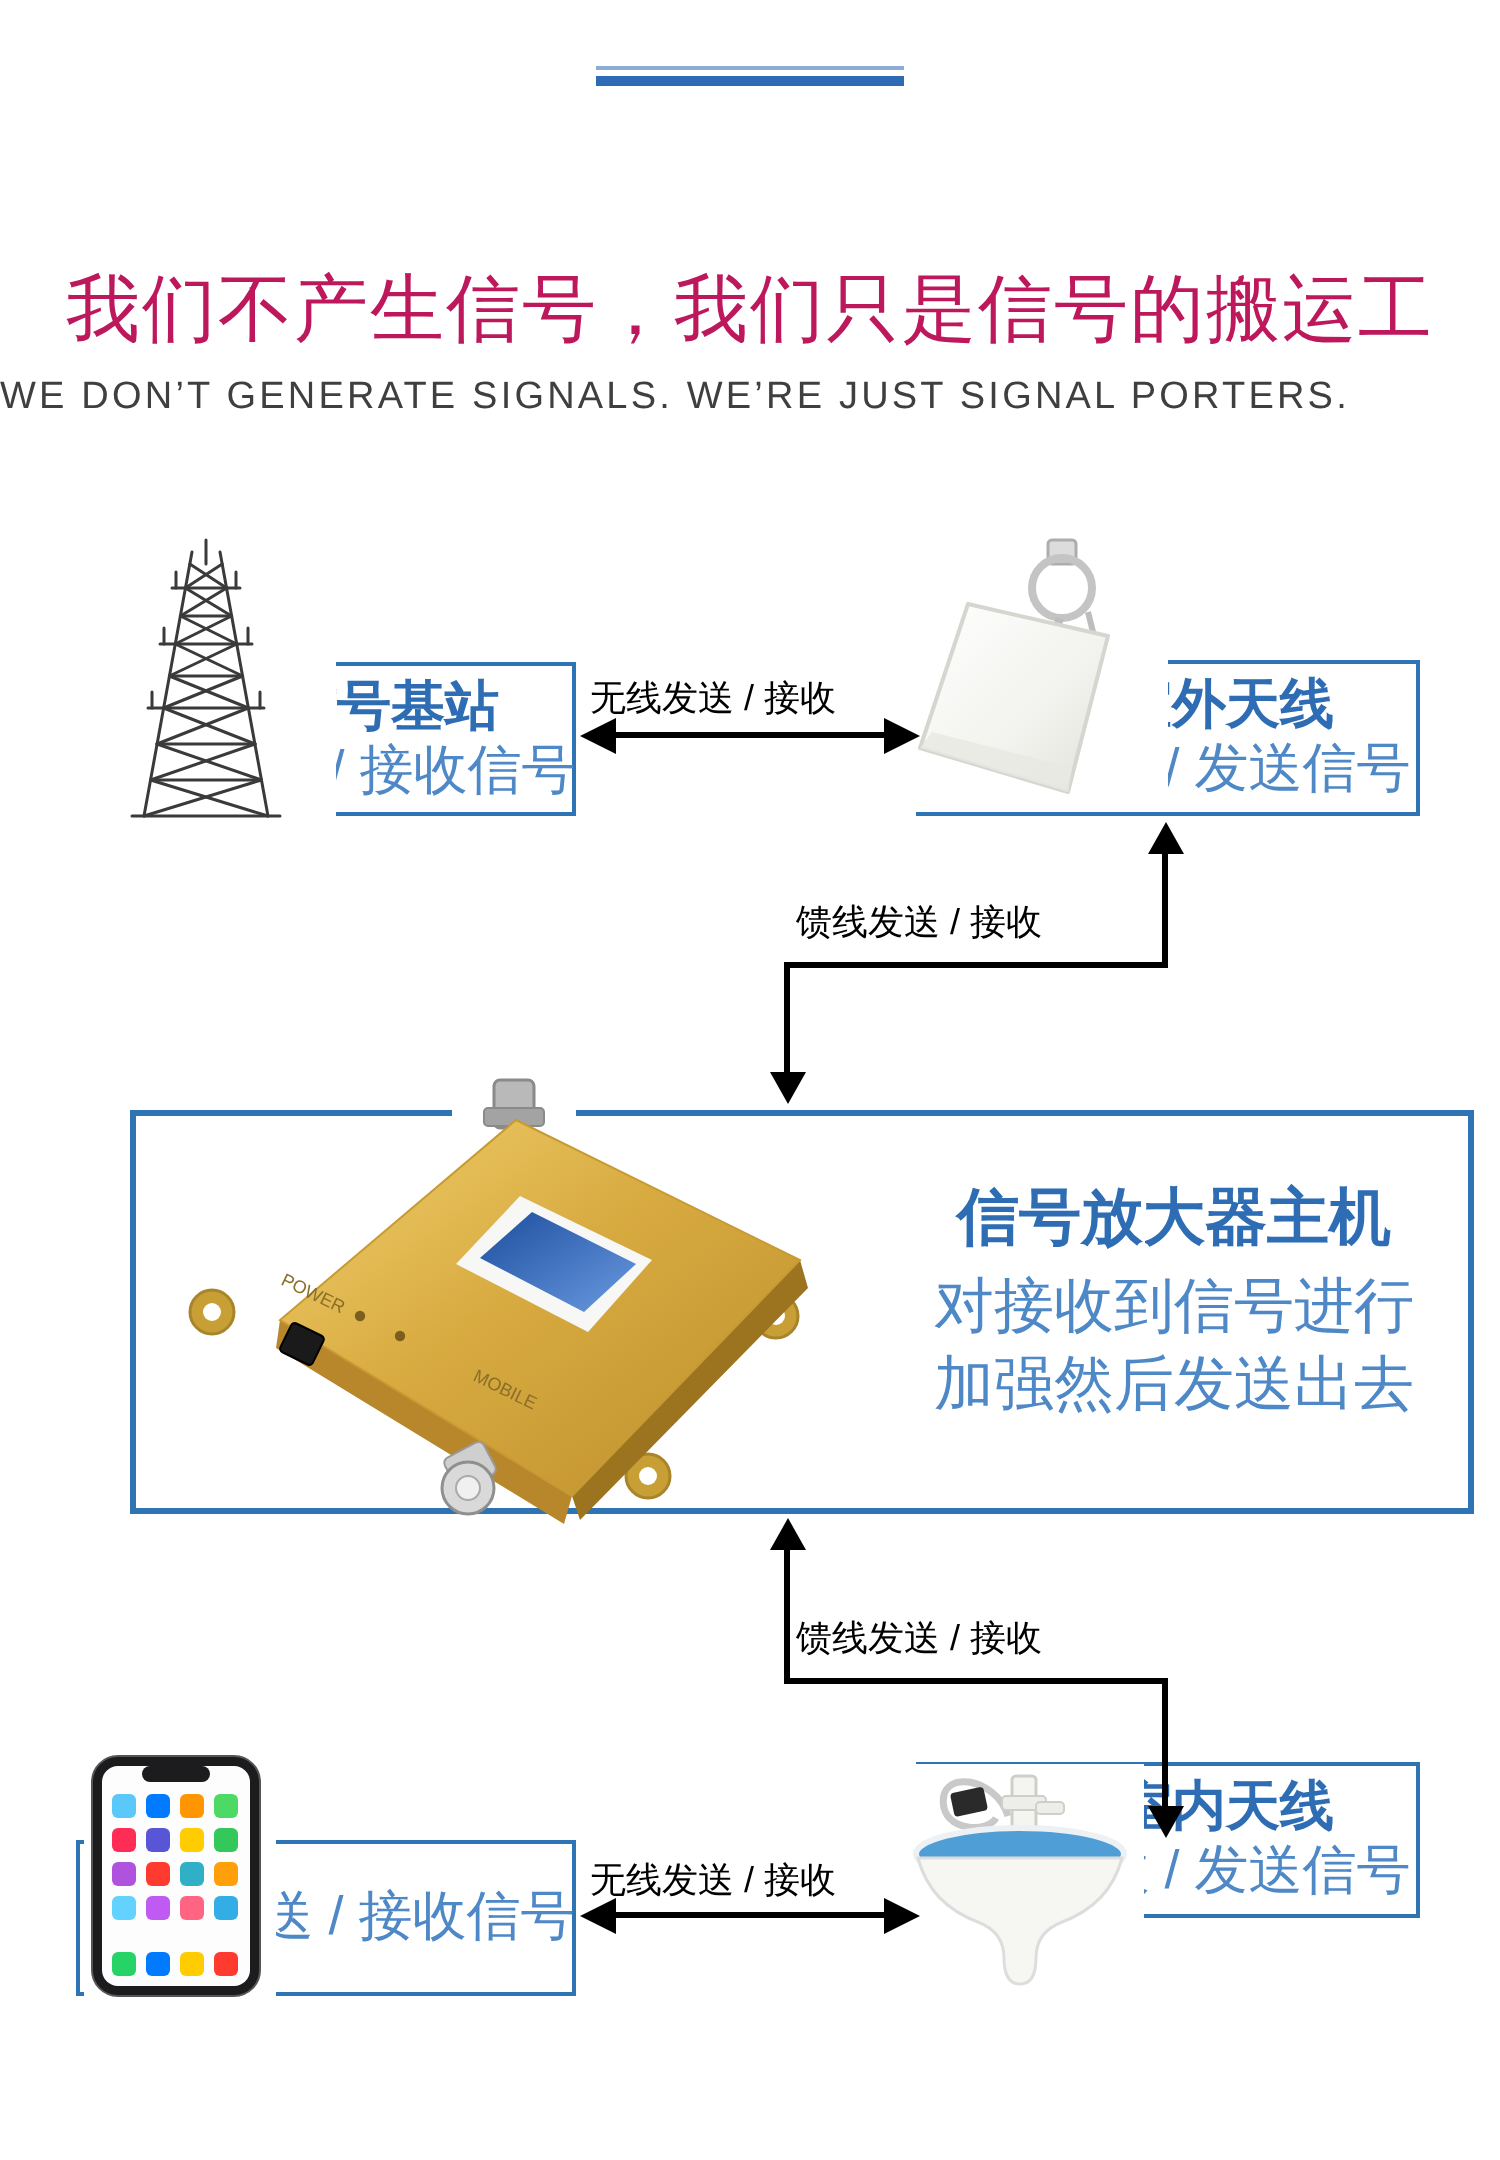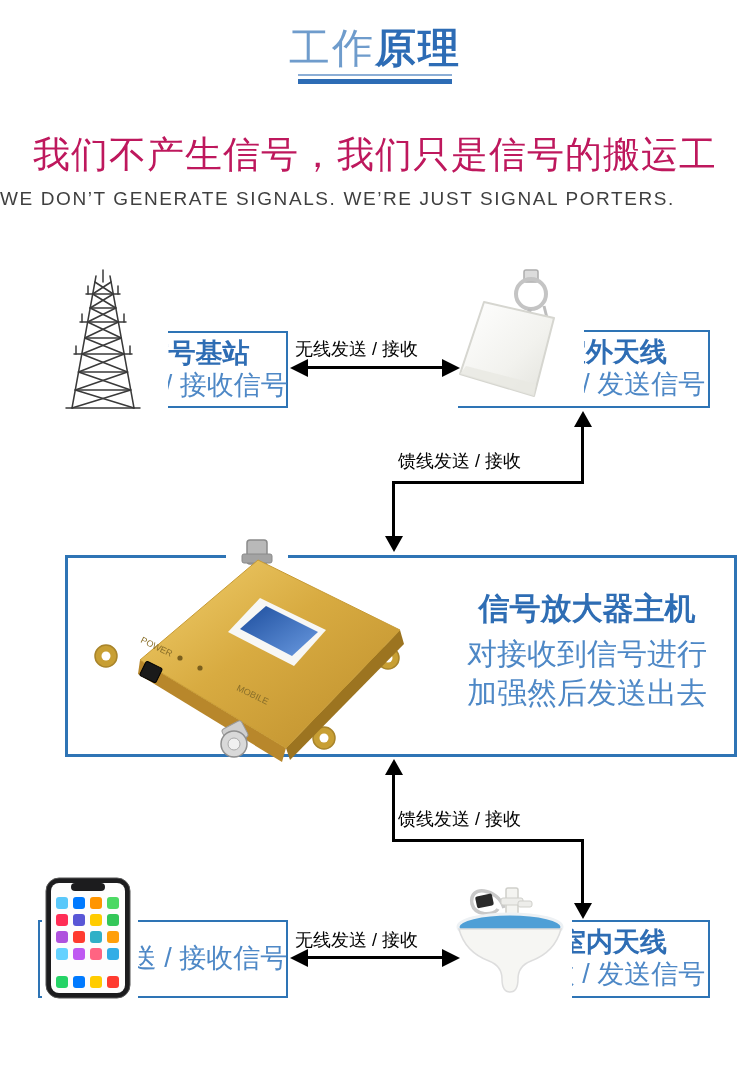--- a/index.html
+++ b/index.html
@@ -21,21 +21,21 @@
               font-size:19px;color:#3f3f3f;letter-spacing:1.6px;}
 
   
   .node{position:absolute;border:2px solid #2e74b5;box-sizing:border-box;
         display:flex;flex-direction:column;justify-content:center;align-items:center;z-index:1;}
   .node .t{font-size:27px;font-weight:700;color:#2e6db4;line-height:1.18;white-space:nowrap;}
   .node .s{font-size:27px;font-weight:400;color:#4e88c6;line-height:1.18;white-space:nowrap;}
   #box-base   {left:39px;top:331px;width:249px;height:77px;padding-left:64px;}
   #box-outdoor{left:458px;top:330px;width:252px;height:78px;padding-left:58px;}
   #box-mobile {left:38px;top:920px;width:250px;height:78px;padding-left:64px;}
-  #box-indoor {left:458px;top:920px;width:252px;height:78px;padding-left:58px;align-items:center;}
+  #box-indoor {left:458px;top:881px;width:252px;height:78px;padding-left:58px;align-items:center;}
 
   #box-main{position:absolute;left:65px;top:555px;width:672px;height:202px;
             border:3px solid #2e74b5;box-sizing:border-box;z-index:1;}
   .main-text{position:absolute;right:14px;top:32px;width:266px;text-align:center;}
   .main-text .mt{font-size:31px;font-weight:700;color:#2e6db4;line-height:1.2;margin-bottom:8px;white-space:nowrap;}
   .main-text .ml{font-size:30px;font-weight:400;color:#4e88c6;line-height:1.28;white-space:nowrap;}
 
   
   .img{position:absolute;z-index:2;}
   #img-tower  {left:38px;top:268px;width:130px;height:146px;}
@@ -53,23 +53,20 @@
   .tri.up   {border-left:9px solid transparent;border-right:9px solid transparent;border-bottom:16px solid #000;}
   .tri.down {border-left:9px solid transparent;border-right:9px solid transparent;border-top:16px solid #000;}
   .link-label{position:absolute;font-size:18px;color:#000000;text-align:left;z-index:3;white-space:nowrap;}
 </style>
 </head>
 <body>
 
 <div class="canvas">
 
   <div class="title-wrap">
-    <div class="title">
-      <span class="light">工作</span><span class="bold">原理</span>
-    </div>
     <div class="title-underline">
       <div class="thin"></div>
         <div class="thick"></div>
     </div>
   </div>
 
   <div class="tagline-cn">我们不产生信号，我们只是信号的搬运工</div>
   <div class="tagline-en">WE DON’T GENERATE SIGNALS. WE’RE JUST SIGNAL PORTERS.</div>
 
   <div class="node" id="box-base">

